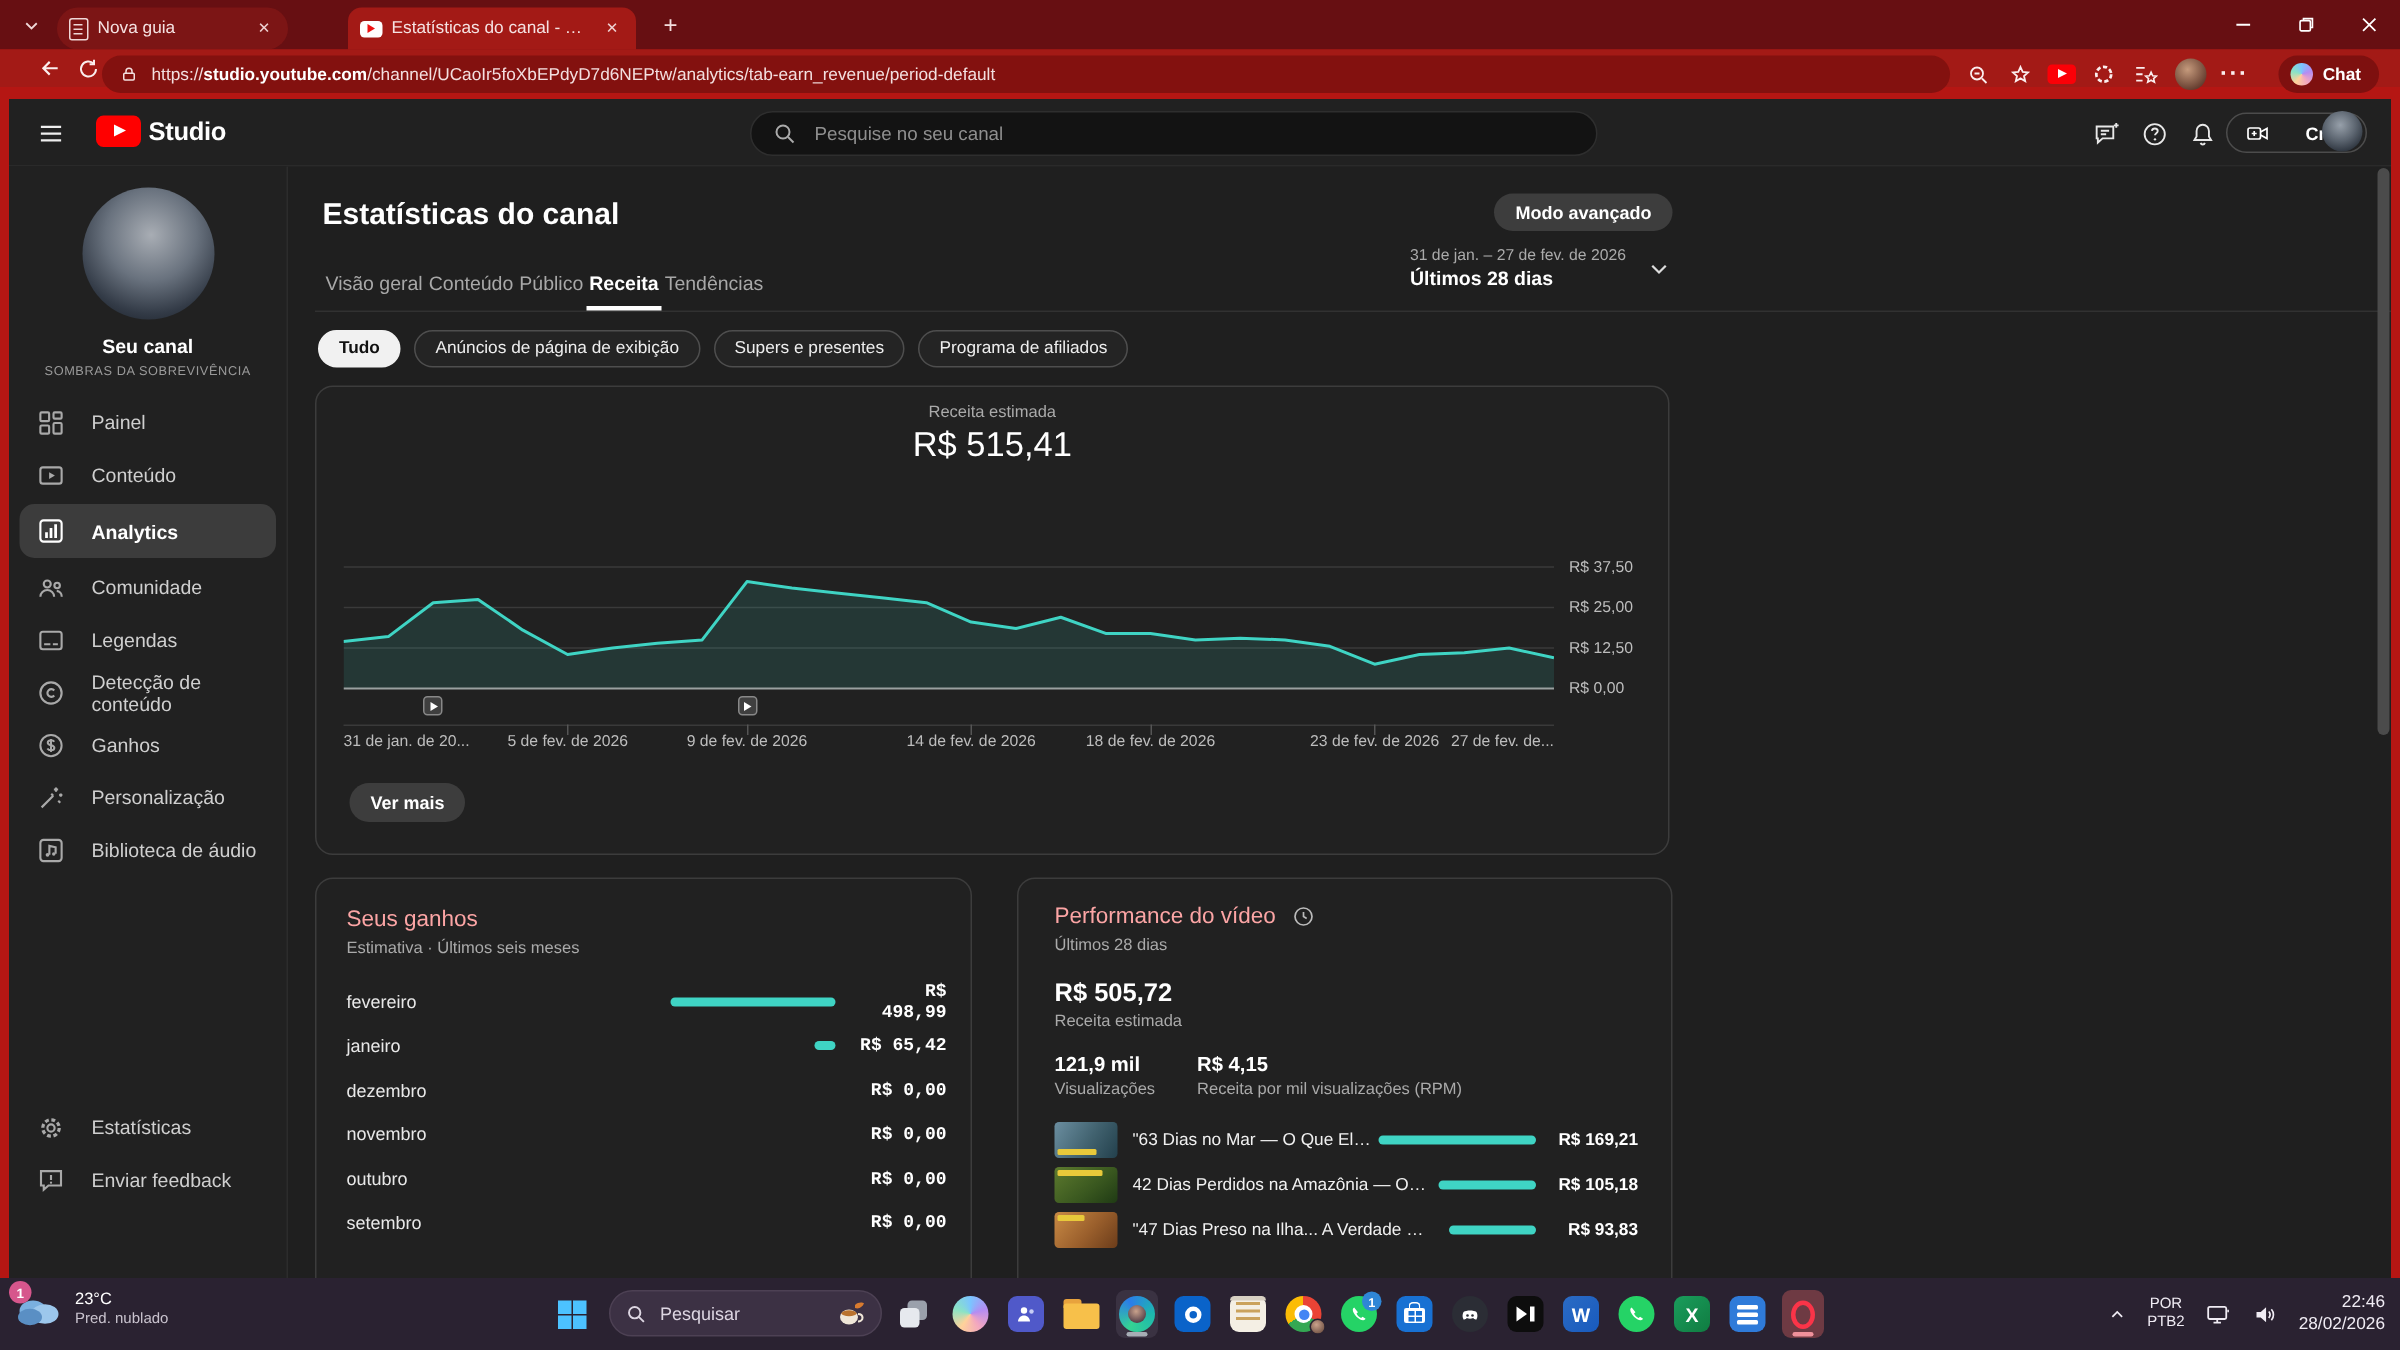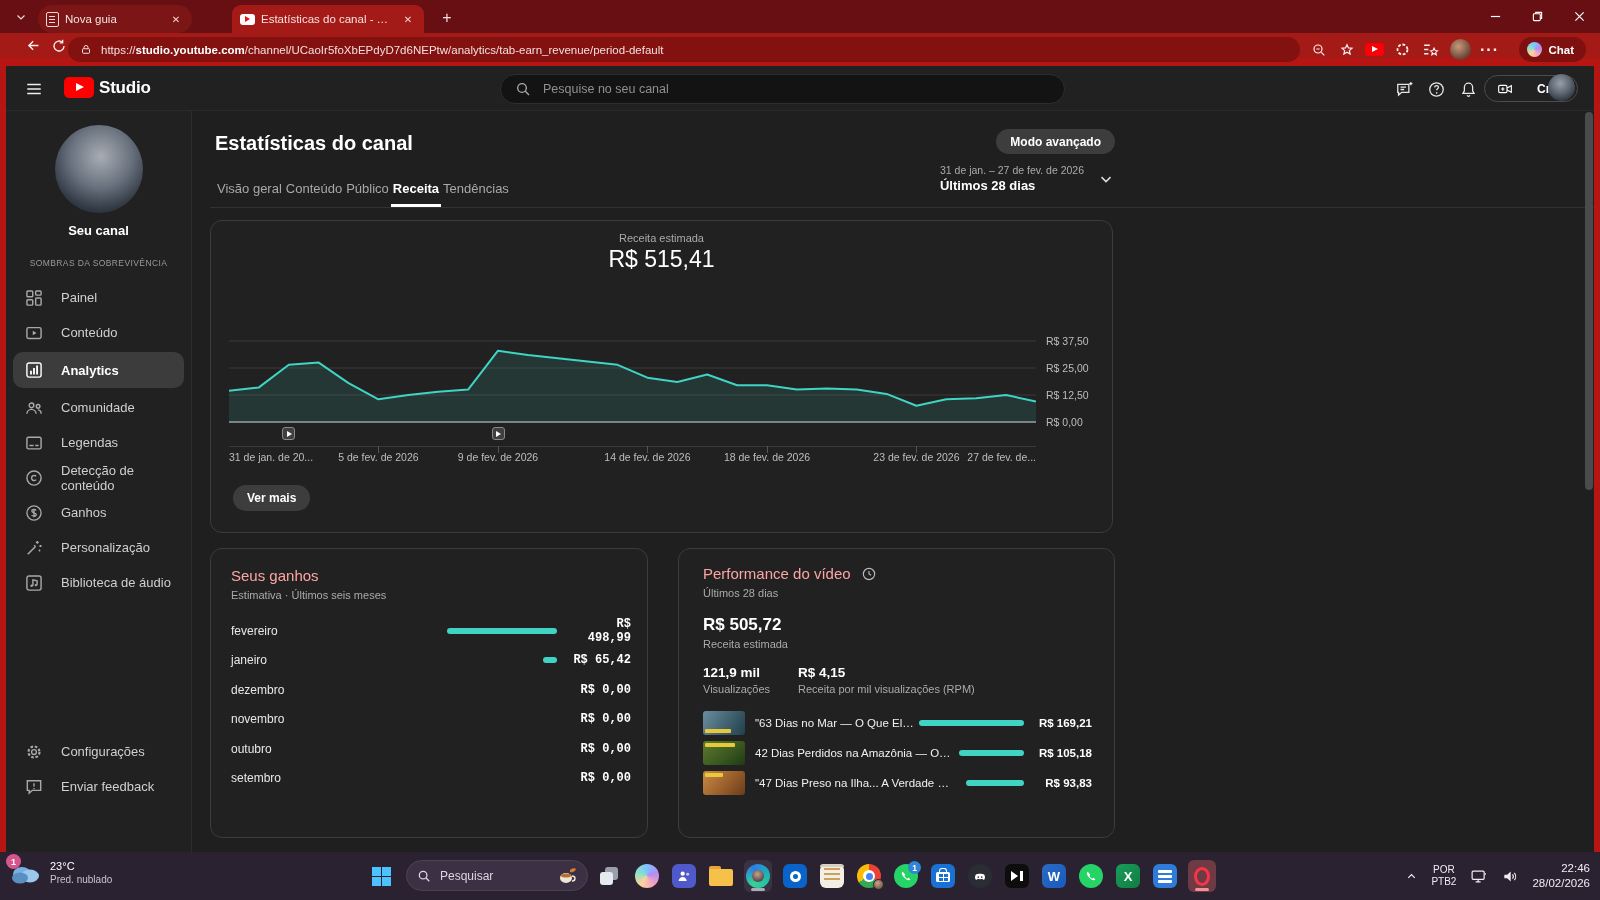--- a/index.html
+++ b/index.html
@@ -41,21 +41,21 @@
   .ytlogo:before { content:""; position:absolute; left:12px; top:6px; border-left:8px solid #fff; border-top:4.5px solid transparent; border-bottom:4.5px solid transparent; }
   .wordmark { font-size:17px; font-weight:600; color:#fff; letter-spacing:-.2px; }
   .ysearch { position:absolute; left:494px; top:8px; width:565px; height:30px; background:#131313; border:1px solid #2e2e2e; border-radius:16px; display:flex; align-items:center; padding:0 14px; gap:12px; color:#8f8f8f; font-size:12.5px; }
   .hic { position:absolute; top:11px; width:24px; height:24px; display:flex; align-items:center; justify-content:center; color:#e8e8e8; }
   .criar { position:absolute; left:1478px; top:9px; height:27px; border:1px solid #4c4c4c; border-radius:14px; display:flex; align-items:center; gap:24px; padding:0 12px; color:#fff; font-size:12px; font-weight:600; }
   .hav { position:absolute; left:1542px; top:8px; width:27px; height:27px; border-radius:50%; background:radial-gradient(circle at 45% 35%, #97a0aa, #5c6570 45%, #2b323c 80%, #151a21); }
 
   .yt-sidebar { position:absolute; left:0; top:45px; width:186px; bottom:0; background:#212121; border-right:1px solid #2c2c2c; }
   .ch-avatar { margin:14px auto 0; width:88px; height:88px; border-radius:50%; background:radial-gradient(circle at 52% 36%, #a8adb4, #69727e 42%, #333b47 72%, #11151c); }
   .ch-name { margin-top:10px; text-align:center; color:#fff; font-size:13px; font-weight:600; }
-  .ch-sub { margin-top:20px; text-align:center; color:#9a9a9a; font-size:8.5px; letter-spacing:.4px; }
+  .ch-sub { margin-top:4px; text-align:center; color:#9a9a9a; font-size:8.5px; letter-spacing:.4px; }
   .nav { margin-top:12px; }
   .nav-item { height:35px; display:flex; align-items:center; padding-left:18px; gap:17px; color:#cfcfcf; font-size:13px; }
   .nav-item svg { color:#a9a9a9; flex:none; }
   .nav-item.active { background:#3c3c3c; border-radius:10px; margin:2px 7px; height:36px; padding-left:11px; color:#fff; font-weight:600; }
   .nav-item.active svg { color:#fff; }
   .sb-footer { position:absolute; left:0; right:0; bottom:48px; }
 
   .yt-content { position:absolute; left:186px; top:45px; right:0; bottom:0; padding:17px 0 0 18px; color:#eee; overflow:hidden; }
   .chead { position:relative; width:905px; height:41px; }
   .chead h1 { font-size:20px; font-weight:700; margin:4px 0 0 5px; color:#fff; }
@@ -356,21 +356,21 @@
               </svg>
             <span>Biblioteca de áudio</span>
           </div>
         </div>
         <div class="sb-footer">
           <div class="nav-item">
             <svg width="20" height="20" viewBox="0 0 24 24" fill="none" stroke="currentColor">
                 <circle cx="12" cy="12" r="6.6" stroke-width="2.6" stroke-dasharray="3.1 2.1"></circle>
                 <circle cx="12" cy="12" r="2.9" stroke-width="1.7"></circle>
               </svg>
-            <span>Configurações</span>
+            <span>Estatísticas</span>
           </div>
           <div class="nav-item">
             <svg width="20" height="20" viewBox="0 0 24 24" fill="none" stroke="currentColor" stroke-width="1.7">
                 <path d="M4 4.5h16V16H10l-3.8 3.3V16H4z"></path>
                 <path d="M12 7.5v4"></path>
                 <circle cx="12" cy="13.7" r=".9" fill="currentColor" stroke="none"></circle>
               </svg>
             <span>Enviar feedback</span>
           </div>
         </div>
@@ -391,20 +391,26 @@
                 </svg>
             </div>
           </div>
         </div>
         <div class="tabs-row">
           <div class="tab">Visão geral</div>
           <div class="tab">Conteúdo</div>
           <div class="tab">Público</div>
           <div class="tab active">Receita</div>
           <div class="tab">Tendências</div>
+        </div>
+        <div class="chips-row">
+          <div class="chip sel">Tudo</div>
+          <div class="chip">Anúncios de página de exibição</div>
+          <div class="chip">Supers e presentes</div>
+          <div class="chip">Programa de afiliados</div>
         </div>
 
         <div class="card chart-card" id="chartcard">
           <div class="cc-label">Receita estimada</div>
           <div class="cc-value">R$ 515,41</div>
           <svg id="revsvg" width="807" height="92">
               <line x1="0" y1="7" x2="807" y2="7" stroke="#3a3a3a"></line>
               <line x1="0" y1="34" x2="807" y2="34" stroke="#3a3a3a"></line>
               <line x1="0" y1="61" x2="807" y2="61" stroke="#3a3a3a"></line>
               <polygon points="0,88 0.0,56.7 29.9,53.4 59.8,30.8 89.7,28.6 119.6,49.1 149.4,65.3 179.3,61.0 209.2,57.8 239.1,55.6 269.0,16.7 298.9,21.0 328.8,24.3 358.7,27.5 388.6,30.8 418.4,43.7 448.3,48.0 478.2,40.5 508.1,51.3 538.0,51.3 567.9,55.6 597.8,54.5 627.7,55.6 657.6,59.9 687.4,71.8 717.3,65.3 747.2,64.2 777.1,61.0 807.0,67.5 807,88" fill="rgba(62,205,190,0.13)"></polygon>

